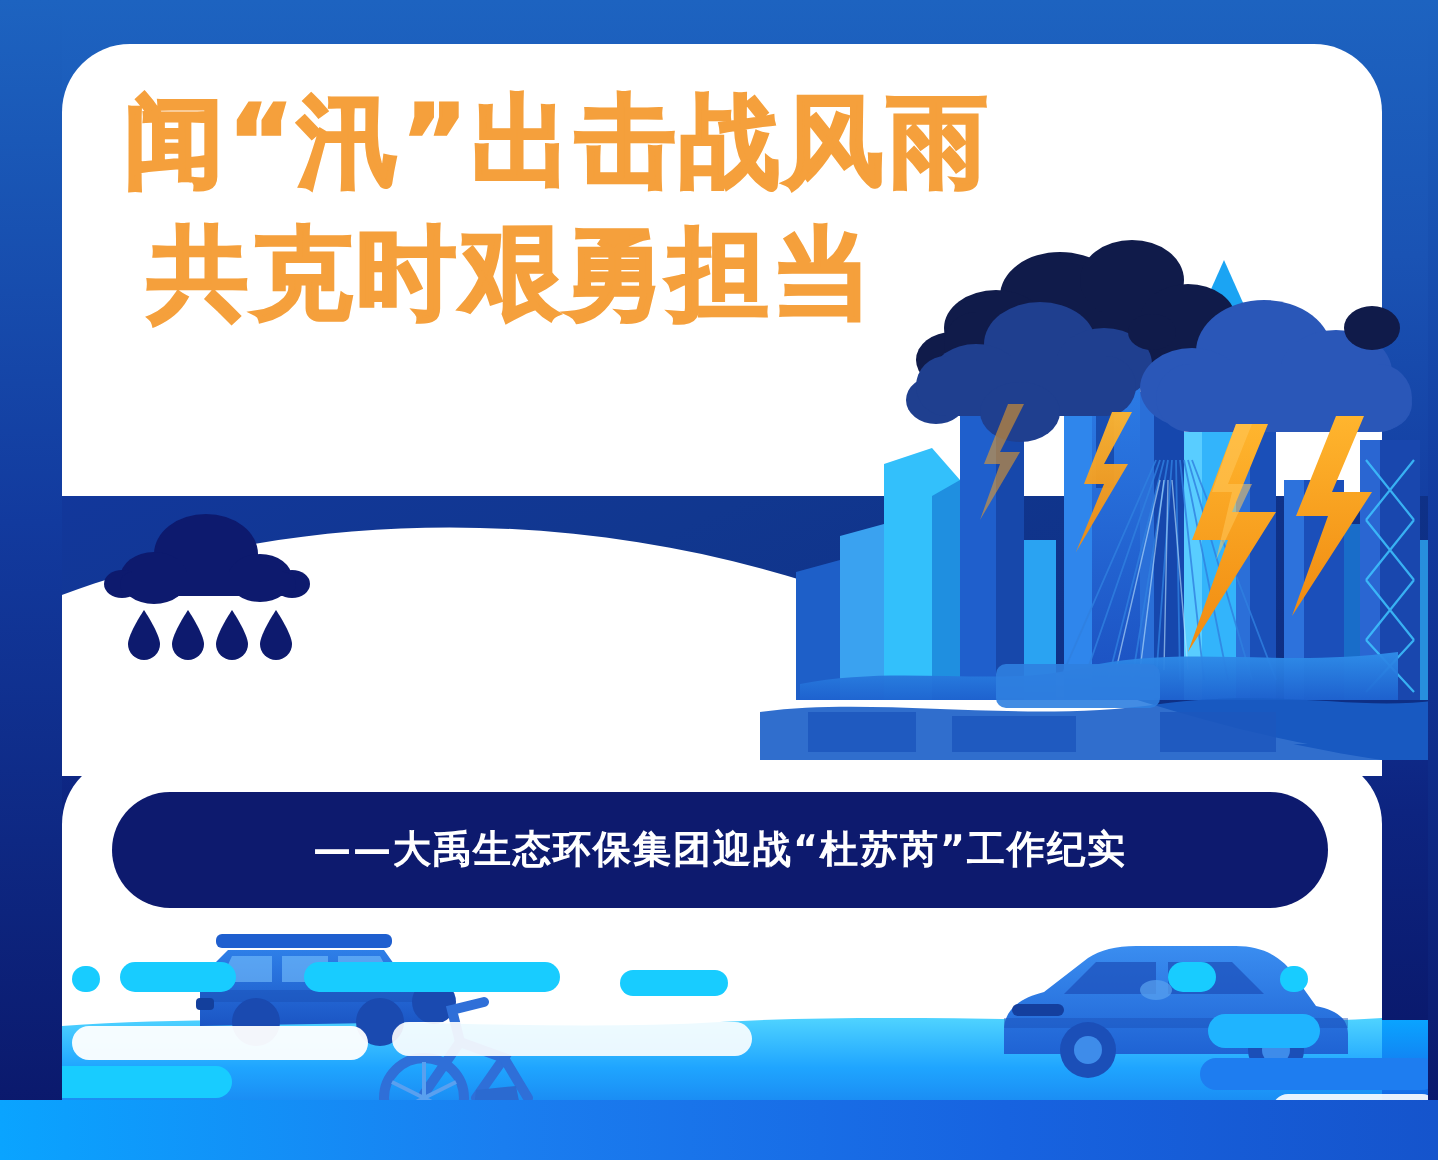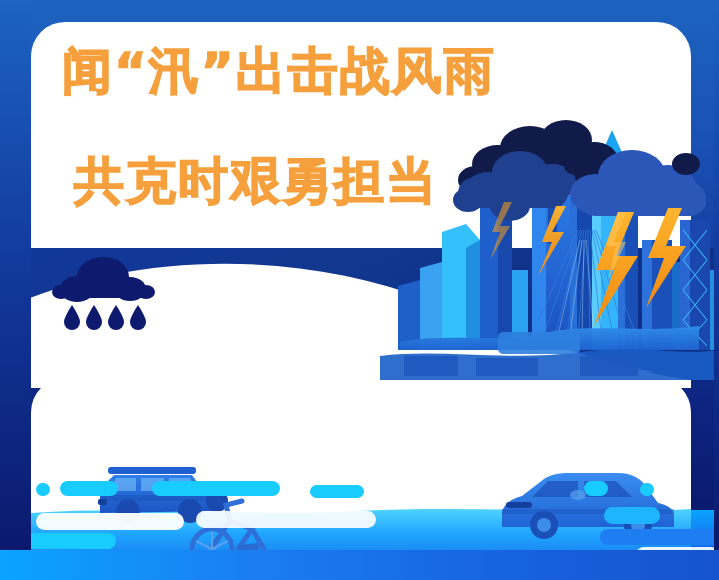--- a/index.html
+++ b/index.html
@@ -45,21 +45,21 @@
   .title-line{
     font-size:50px;
     line-height:66px;
     font-weight:900;
     letter-spacing:2px;
     color:#f5a03c;
     white-space:nowrap;
     font-family:"DejaVu Sans","Liberation Sans",sans-serif;
     -webkit-text-stroke:1.5px #f5a03c;
   }
-  .title-line.l2{ padding-left:12px;margin-top:44px; }
+  .title-line.l2{ padding-left:12px; }
 
   
   .skyline{
     position:absolute;left:380px;top:120px;width:339px;height:260px;
     z-index:30;
   }
 
   
   .raincloud{
     position:absolute;left:48px;top:253px;width:110px;height:80px;z-index:35;
@@ -267,20 +267,23 @@
       <polygon points="238,92 216,150 234,150 214,206 258,136 236,136 254,92" fill="url(#boltG)"></polygon>
       <polygon points="238,92 226,126 236,126 228,160 246,122 234,122 246,92" fill="#ffc759" opacity=".55"></polygon>
       <polygon points="288,88 268,138 284,138 266,188 306,126 286,126 302,88" fill="url(#boltG)"></polygon>
       <polygon points="176,86 162,122 172,122 158,156 184,112 172,112 186,86" fill="url(#boltG)" opacity=".95"></polygon>
       <polygon points="124,82 112,112 120,112 110,140 130,106 120,106 132,82" fill="#f5a01e" opacity=".55"></polygon>
     </g>
   </svg>
 
   <div class="card-bottom"></div>
 
+  <div class="subtitle-pill">
+    <span class="subtitle-text">——大禹生态环保集团迎战“杜苏芮”工作纪实</span>
+  </div>
 
   <svg class="flood-full" viewBox="0 0 719 125">
     <defs>
       <linearGradient id="floodG" x1="0" y1="0" x2="0" y2="1">
         <stop offset="0%" stop-color="#4fd3ff"></stop>
         <stop offset="35%" stop-color="#1fa5ff"></stop>
         <stop offset="100%" stop-color="#1262e0"></stop>
       </linearGradient>
       <linearGradient id="carG" x1="0" y1="0" x2="0" y2="1">
         <stop offset="0%" stop-color="#2e7fe8"></stop>

